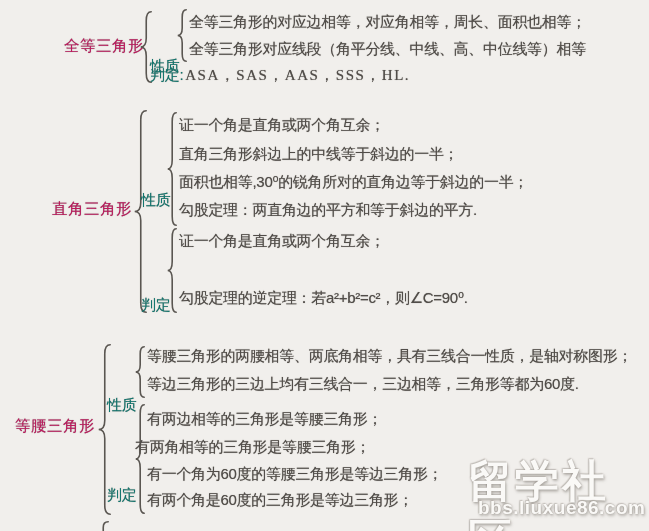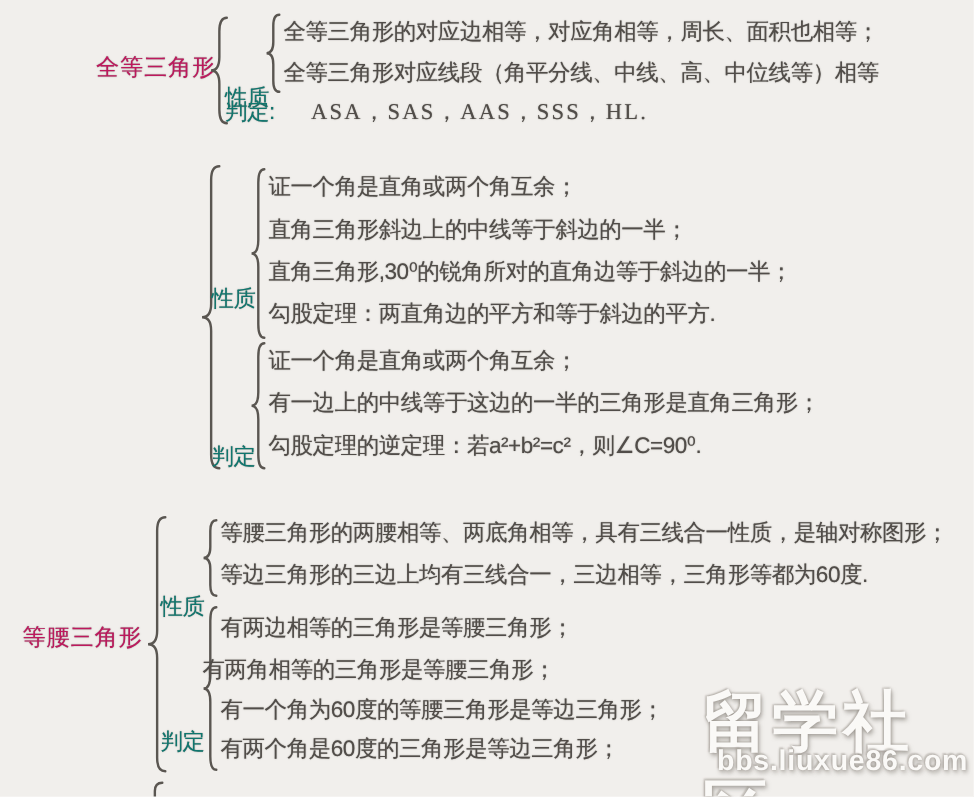--- a/index.html
+++ b/index.html
@@ -26,21 +26,21 @@
     font-weight:500;
   }
   .grp-label{
     font-size:15px;
     color:#0f766e;
     margin-top:36px;
   }
   .serif{
     font-family:"Liberation Serif","DejaVu Serif",serif;
     letter-spacing:1.5px;
-    margin-left:24px;
+    margin-left:2px;
   }
   svg.brace{position:absolute;overflow:visible;}
   .wm{
     position:absolute;
     color:rgba(253,252,250,.97);
     text-shadow:0 0 2px rgba(150,145,138,.85),1px 2px 3px rgba(130,125,118,.55),-1px -1px 1px rgba(160,155,148,.4);
     font-weight:bold;
   }
   .wm-title{
     left:468px;top:452px;
@@ -71,44 +71,44 @@
       <path d="M 9.2 0.8 Q 5.2 0.8 5.2 8.22 L 5.2 19.08 Q 5.2 26.5 0.7 26.5 Q 5.2 26.5 5.2 33.92 L 5.2 44.78 Q 5.2 52.2 9.2 52.2" fill="none" stroke="#5a5651" stroke-width="1.6" stroke-linecap="round"></path>
     </svg>
 
   <div class="t" style="left:189px;top:13px">全等三角形的对应边相等，对应角相等，周长、面积也相等；</div>
   <div class="t" style="left:189px;top:40px">全等三角形对应线段（角平分线、中线、高、中位线等）相等</div>
 
   <div class="t" style="left:150px;top:66px">
     <span class="grp-label">判定:</span><span class="serif">ASA，SAS，AAS，SSS，HL.</span>
   </div>
 
+  <div class="t sec-label" style="left:52px;top:200px">直角三角形</div>
 
   <svg class="brace" style="left:134px;top:110px" width="13" height="203" viewBox="0 0 13 203">
       <path d="M 12.2 0.8 Q 6.76 0.8 6.76 9.8 L 6.76 92.5 Q 6.76 101.5 0.7 101.5 Q 6.76 101.5 6.76 110.5 L 6.76 193.2 Q 6.76 202.2 12.2 202.2" fill="none" stroke="#5a5651" stroke-width="1.6" stroke-linecap="round"></path>
     </svg>
 
   <div class="t grp-label" style="left:141px;top:155px">性质</div>
 
   <svg class="brace" style="left:167px;top:112px" width="10" height="114" viewBox="0 0 10 114">
       <path d="M 9.2 0.8 Q 5.2 0.8 5.2 9.8 L 5.2 48 Q 5.2 57 0.7 57 Q 5.2 57 5.2 66 L 5.2 104.2 Q 5.2 113.2 9.2 113.2" fill="none" stroke="#5a5651" stroke-width="1.6" stroke-linecap="round"></path>
     </svg>
 
   <div class="t" style="left:179px;top:116px">证一个角是直角或两个角互余；</div>
   <div class="t" style="left:179px;top:145px">直角三角形斜边上的中线等于斜边的一半；</div>
-  <div class="t" style="left:179px;top:173px">直角三角形,30⁰的锐角所对的直角边等于斜边的一半；</div>
+  <div class="t" style="left:179px;top:173px">面积也相等,30⁰的锐角所对的直角边等于斜边的一半；</div>
   <div class="t" style="left:179px;top:201px">勾股定理：两直角边的平方和等于斜边的平方.</div>
 
   <div class="t grp-label" style="left:141px;top:260px">判定</div>
 
   <svg class="brace" style="left:167px;top:228px" width="10" height="85" viewBox="0 0 10 85">
       <path d="M 9.2 0.8 Q 5.2 0.8 5.2 9.8 L 5.2 33.5 Q 5.2 42.5 0.7 42.5 Q 5.2 42.5 5.2 51.5 L 5.2 75.2 Q 5.2 84.2 9.2 84.2" fill="none" stroke="#5a5651" stroke-width="1.6" stroke-linecap="round"></path>
     </svg>
 
   <div class="t" style="left:179px;top:232px">证一个角是直角或两个角互余；</div>
-  <div class="t" style="left:179px;top:260px">有一边上的中线等于这边的一半的三角形是直角三角形；</div>
   <div class="t" style="left:179px;top:289px">勾股定理的逆定理：若a²+b²=c²，则∠C=90⁰.</div>
 
   <div class="t sec-label" style="left:15px;top:417px">等腰三角形</div>
 
   <svg class="brace" style="left:98px;top:344px" width="13" height="171" viewBox="0 0 13 171">
       <path d="M 12.2 0.8 Q 6.76 0.8 6.76 9.8 L 6.76 76.5 Q 6.76 85.5 0.7 85.5 Q 6.76 85.5 6.76 94.5 L 6.76 161.2 Q 6.76 170.2 12.2 170.2" fill="none" stroke="#5a5651" stroke-width="1.6" stroke-linecap="round"></path>
     </svg>
 
   <div class="t grp-label" style="left:107px;top:360px">性质</div>
 

